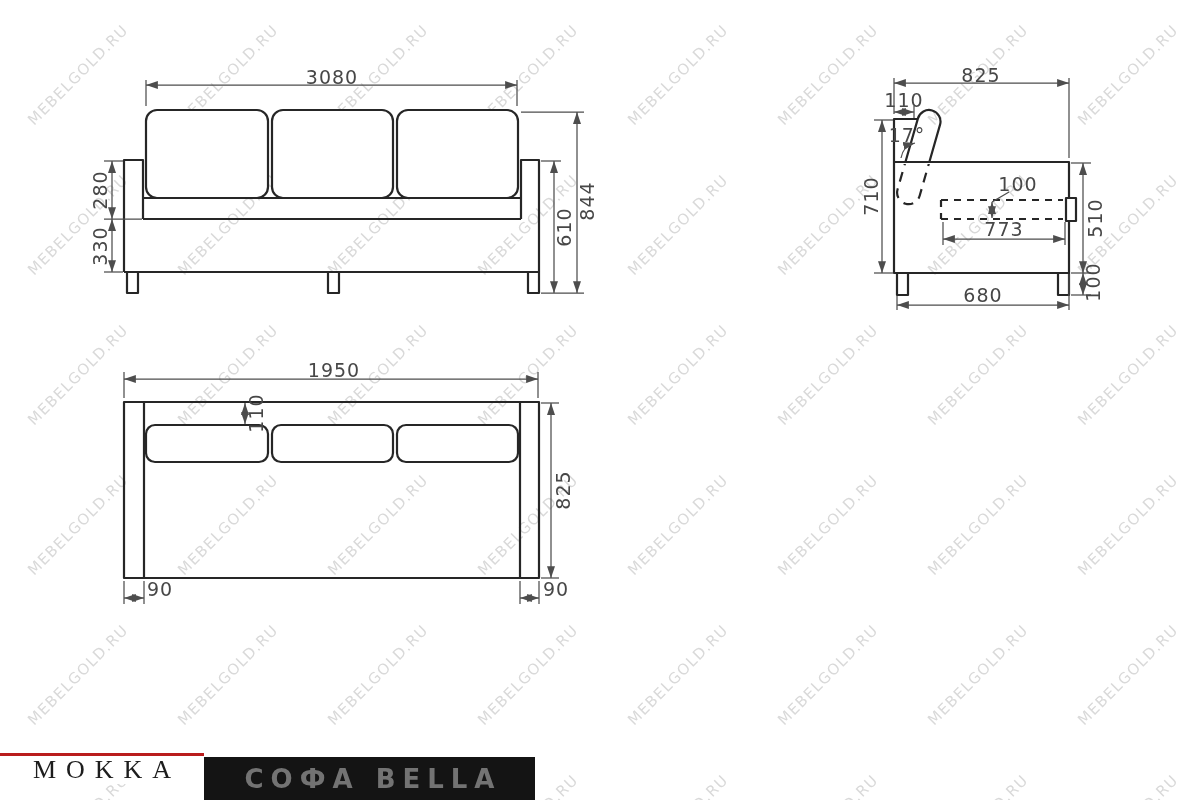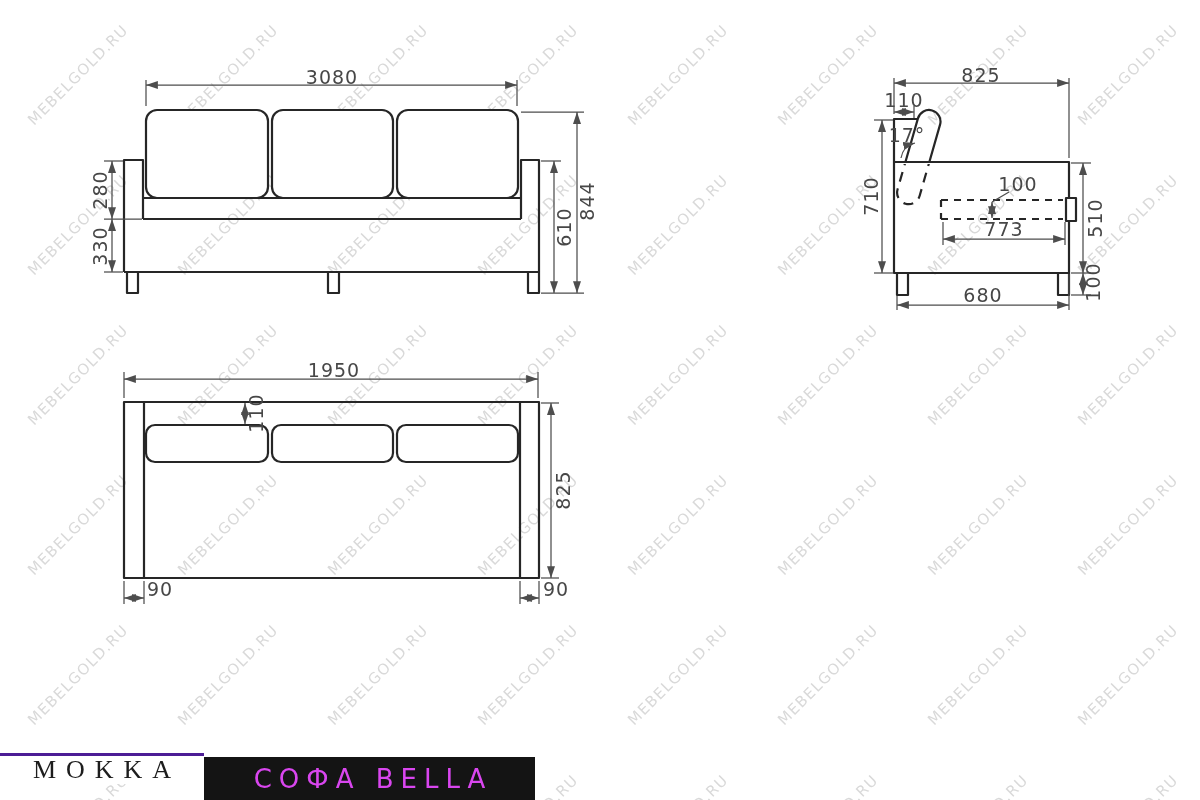--- a/index.html
+++ b/index.html
@@ -21,34 +21,34 @@
   .dash2{stroke-dasharray:7 6;}
   .labels{position:absolute;inset:0;z-index:2;pointer-events:none;}
   .dim{
     position:absolute;color:#474747;font-size:19px;letter-spacing:1px;
     transform:translate(-50%,-50%);white-space:nowrap;
   }
   .dim.vert{transform:translate(-50%,-50%) rotate(-90deg);}
   .bar{position:absolute;left:0;top:753px;width:1200px;height:47px;z-index:3;}
   .bar-brand{
     position:absolute;left:0;top:0;width:204px;height:31px;background:#ffffff;
-    border-top:3px solid #4c1d95;box-sizing:border-box;
+    border-top:3px solid #b91c1c;box-sizing:border-box;
     display:flex;align-items:center;justify-content:center;
   }
   .bar-brand span{
     font-family:"Liberation Serif",serif;font-size:26px;color:#1d1d1d;
     letter-spacing:10px;margin-right:-10px;
   }
   .bar-product{
     position:absolute;left:204px;top:4px;width:331px;height:43px;background:#141414;
     display:flex;align-items:center;justify-content:center;
   }
   .bar-product span{
-    font-family:"DejaVu Sans",sans-serif;font-size:26px;color:#d946ef;
-    letter-spacing:7px;margin-right:-7px;font-weight:normal;text-align:right;
+    font-family:"DejaVu Sans",sans-serif;font-size:26px;color:#737373;
+    letter-spacing:7px;margin-right:-7px;font-weight:bold;text-align:right;
   }
 </style>
 </head>
 <body>
 
 <div class="canvas">
 
   <div class="wm-layer">
       <span class="wm" style="left: 78px; top: 75px;">MEBELGOLD.RU</span>
       <span class="wm" style="left: 228px; top: 75px;">MEBELGOLD.RU</span>

